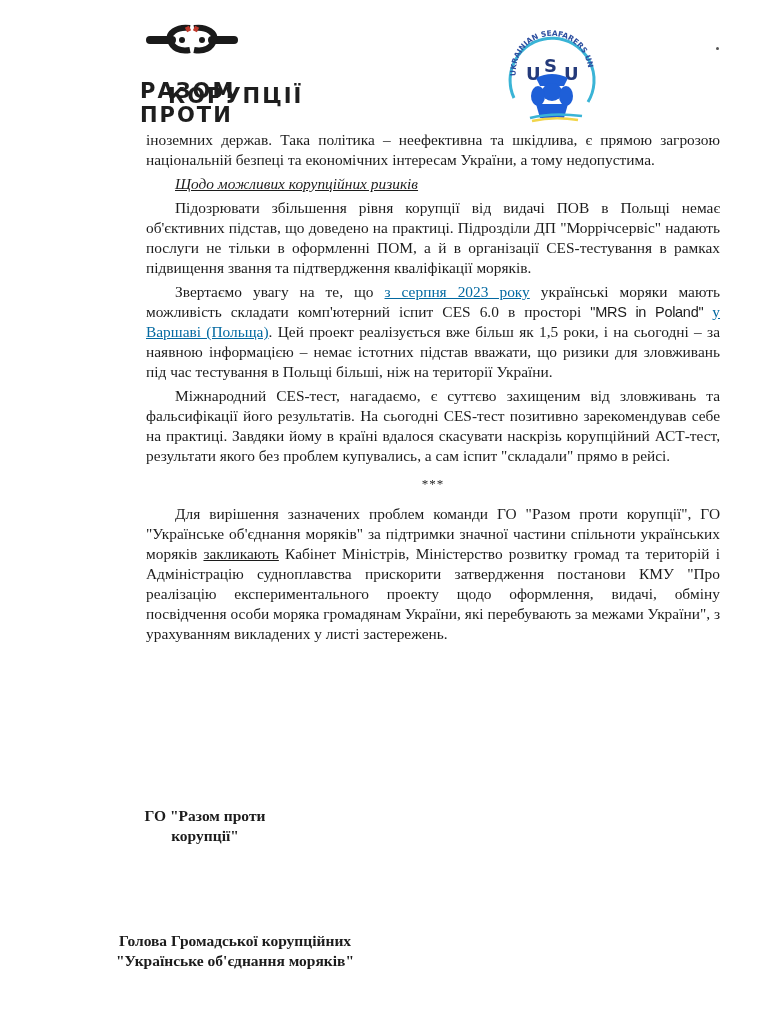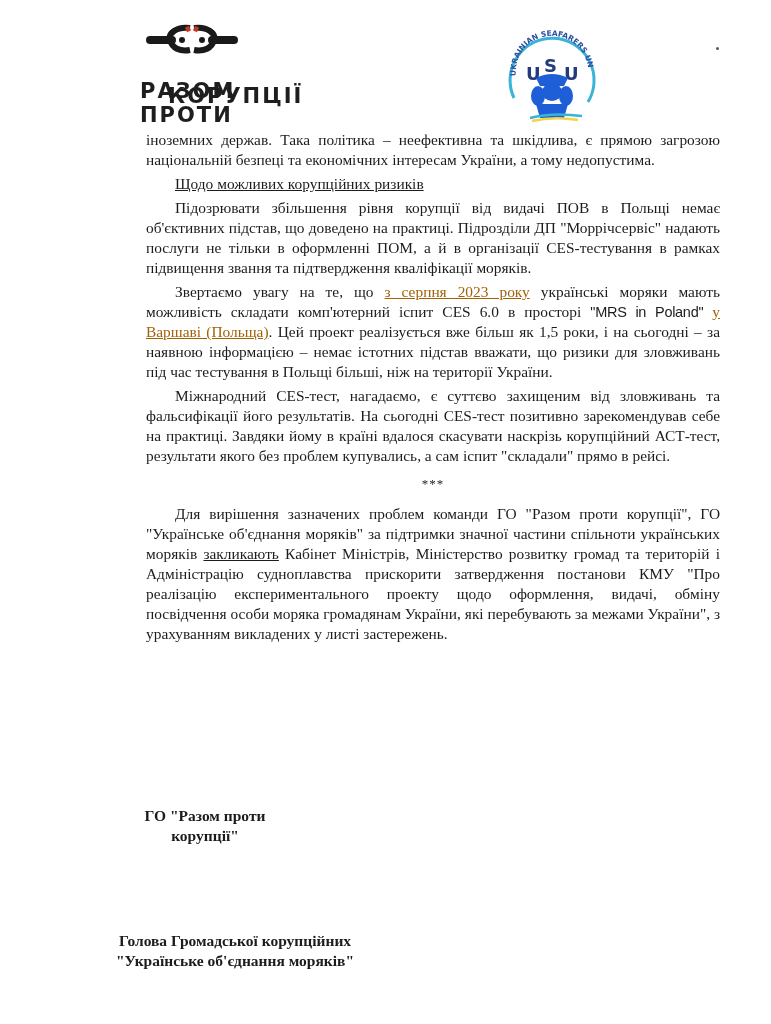--- a/index.html
+++ b/index.html
@@ -7,22 +7,22 @@
   .logo-left { position: absolute; left: 140px; top: 18px; width: 190px; height: 85px; }
   .chain { position: absolute; left: 6px; top: 6px; width: 92px; height: 32px; }
   .logo-left .t1, .logo-left .t2 { position: absolute; font-family: "DejaVu Sans", sans-serif; font-weight: bold; color: #1e1e1e; letter-spacing: 2px; }
   .logo-left .t1 { left: 0; top: 61px; font-size: 21px; }
   .logo-left .t2 { left: 28px; top: 66px; font-size: 21px; }
   .logo-right { position: absolute; left: 502px; top: 26px; width: 100px; height: 98px; }
   .dot-mark { position: absolute; left: 716px; top: 47px; width: 3px; height: 3px; background: #555; border-radius: 50%; }
   .content { position: absolute; left: 146px; top: 130px; width: 574px; font-size: 15.4px; line-height: 20px; text-align: justify; }
   .content p { margin: 0 0 4px 0; }
   .pi { text-indent: 29px; }
-  .heading { text-decoration: underline; margin-left: 0; text-indent: 0 !important; padding-left: 0; }
-  .link { color: #a16207; text-decoration: underline; }
+  .heading { font-style: italic; text-decoration: underline; margin-left: 0; text-indent: 0 !important; padding-left: 0; }
+  .link { color: #0369a1; text-decoration: underline; }
   .mrs { font-family: "Liberation Sans", sans-serif; font-size: 14.5px; letter-spacing: -0.3px; }
   .stars { text-align: center; margin: 8px 0 10px 0 !important; font-size: 13px; letter-spacing: 1px; }
   .bold-u { font-weight: normal; text-decoration: underline; }
   .sig { position: absolute; font-weight: bold; font-size: 15.5px; line-height: 20px; text-align: center; }
   .sig1 { left: 110px; top: 806px; width: 190px; }
   .sig2 { left: 110px; top: 931px; width: 250px; }
 </style>
 </head>
 <body>
 

